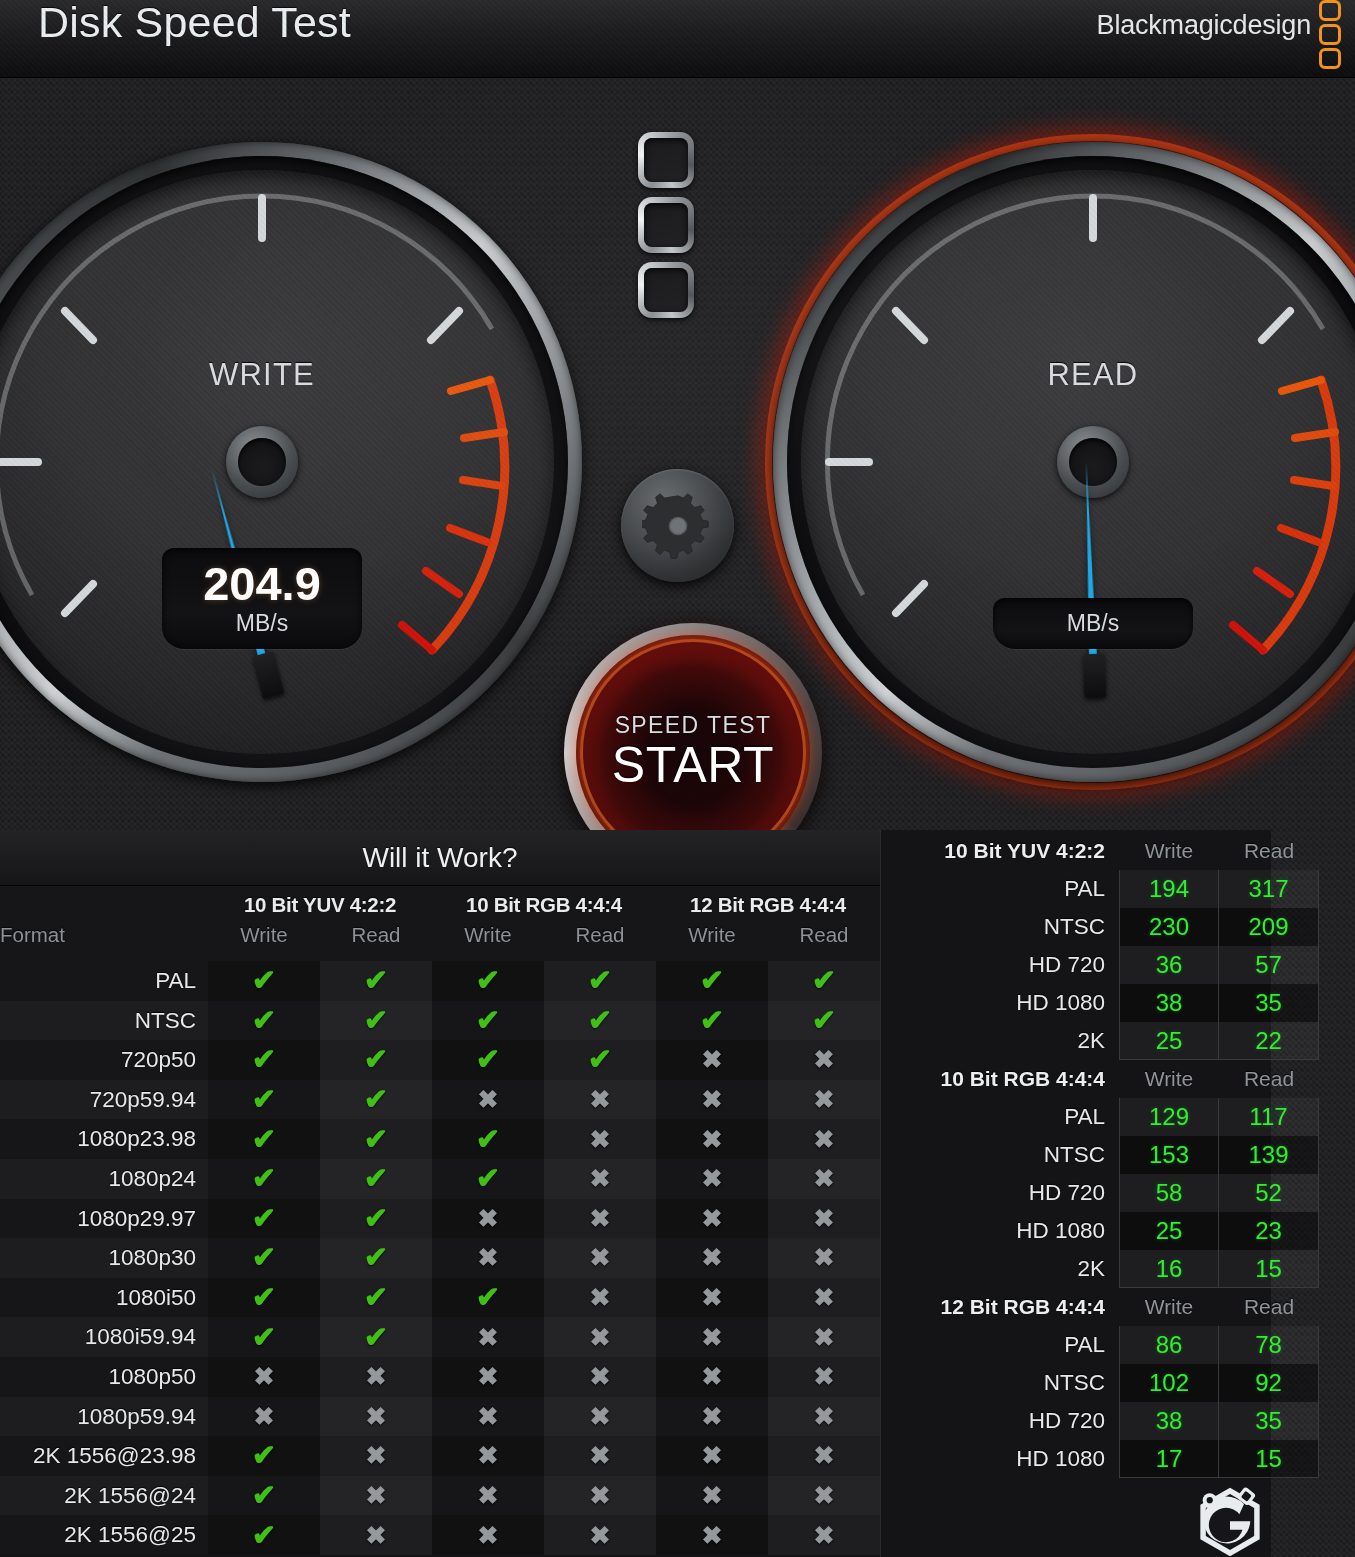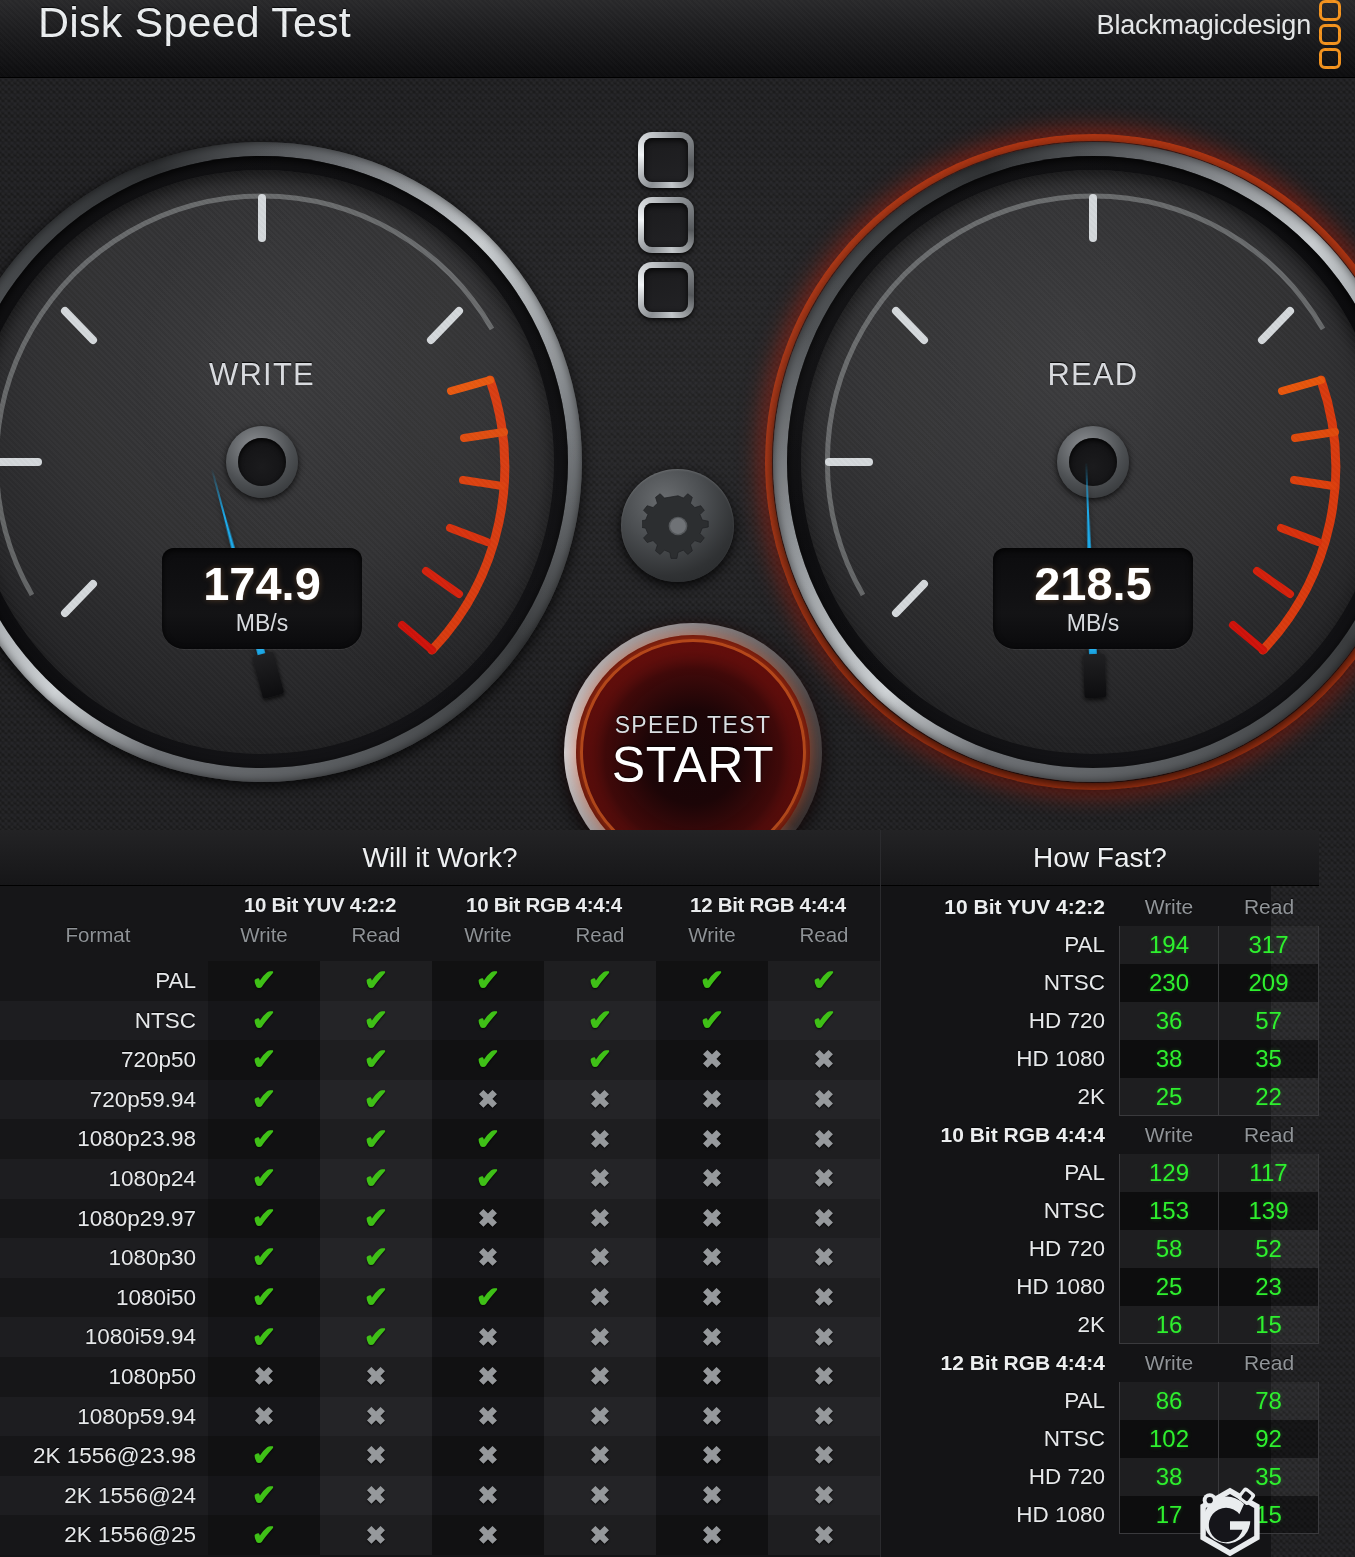--- a/index.html
+++ b/index.html
@@ -248,21 +248,21 @@
     grid-column: span 2; text-align:center;
     font-size: 20.5px; font-weight: 700; color:#e9ebed; letter-spacing:-.3px;
     text-shadow: 0 -1px 1px rgba(0,0,0,.85);
   }
   #wiw-groups .spacer { grid-column: span 1; }
   #wiw-sub { margin-top: 6px; }
   #wiw-sub div {
     text-align:center; font-size: 20.5px; color:#8e9296; font-weight: 400;
     text-shadow: 0 -1px 1px rgba(0,0,0,.85);
   }
-  #wiw-sub .fmt { text-align:center; padding-right: 12px; }
+  #wiw-sub .fmt { text-align:left; padding-right: 12px; }
 
   #wiw-body { position:relative; }
   .wiw-row { height: 39.6px; align-items:center; }
   .wiw-row:nth-child(odd)  { background: #161618; }
   .wiw-row:nth-child(even) { background: #1d1d20; }
   .wiw-row .fmt {
     text-align:right; padding-right: 12px;
     font-size: 22.5px; color:#e6e8ea; font-weight: 400; line-height: 39.6px;
     text-shadow: 0 -1px 1px rgba(0,0,0,.9);
     white-space: nowrap;
@@ -373,21 +373,21 @@
             <line x1="462" y1="480" x2="432" y2="455" stroke="#cf120a" stroke-width="8"></line>
           </g>
         </svg>
         <div class="gauge-label">WRITE</div>
         <div class="needle" id="needle-write" style="transform: rotate(-15deg);">
           <div class="blade"></div>
             <div class="tail"></div>
         </div>
         <div class="hub"></div>
         <div class="readout">
-          <div class="val">174.9</div>
+          <div class="val">204.9</div>
           <div class="unit">MB/s</div>
         </div>
       </div>
     </div>
 
     <div class="gauge-wrap" id="gauge-read">
       <div class="glow-ring"></div>
       <div class="glow-ring2"></div>
       <div class="bezel">
         <div class="bezel-inner"></div>
@@ -416,21 +416,20 @@
             <line x1="462" y1="480" x2="432" y2="455" stroke="#cf120a" stroke-width="8"></line>
           </g>
         </svg>
         <div class="gauge-label">READ</div>
         <div class="needle" id="needle-read" style="transform: rotate(-2deg);">
           <div class="blade"></div>
             <div class="tail"></div>
         </div>
         <div class="hub"></div>
         <div class="readout">
-          <div class="val">218.5</div>
           <div class="unit">MB/s</div>
         </div>
       </div>
     </div>
 
     <div id="stress-leds">
       <div class="led"></div>
       <div class="led"></div>
       <div class="led"></div>
     </div>
@@ -785,21 +784,20 @@
               <span class="mark no">✖</span>
             </div>
             <div class="cell even-col">
               <span class="mark no">✖</span>
             </div>
           </div>
         </div>
     </div>
 
     <div id="right-panel">
-      <div class="section-title">How Fast?</div>
       <div id="hf-body">
           <div class="hf-group">
             <div class="hf-head">
               <div class="name">10 Bit YUV 4:2:2</div>
               <div class="col">Write</div>
               <div class="col">Read</div>
             </div>
             <div class="hf-row">
               <div class="lbl">PAL</div>
               <div class="v w">194</div>

